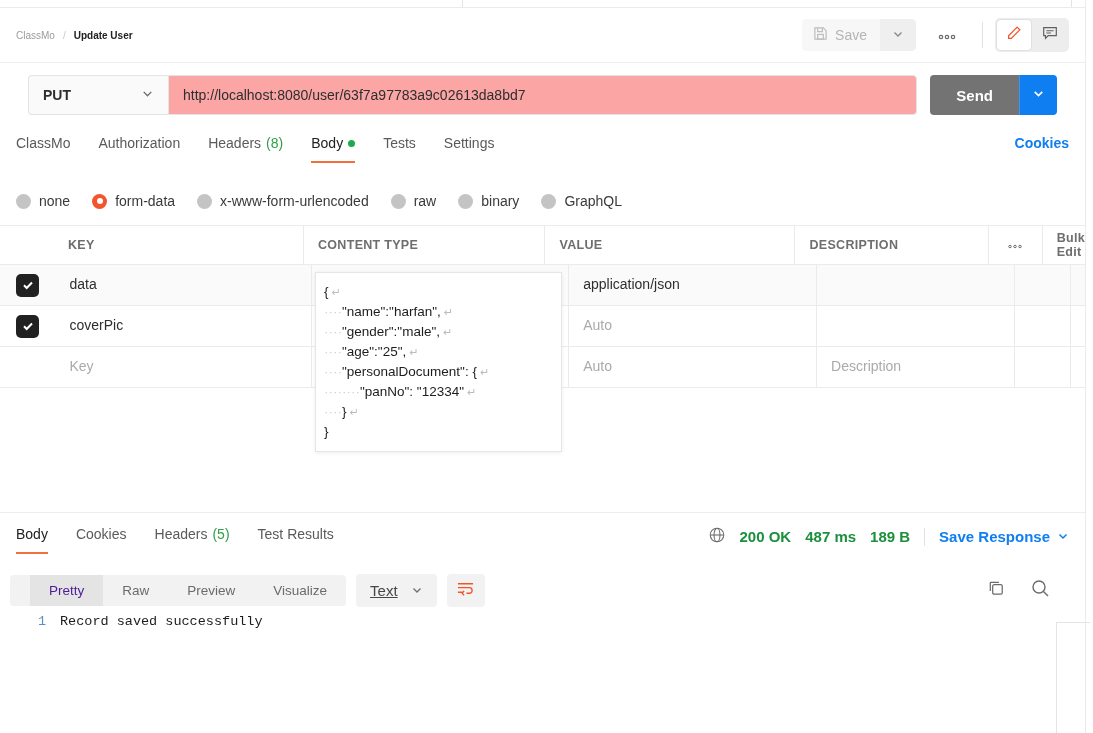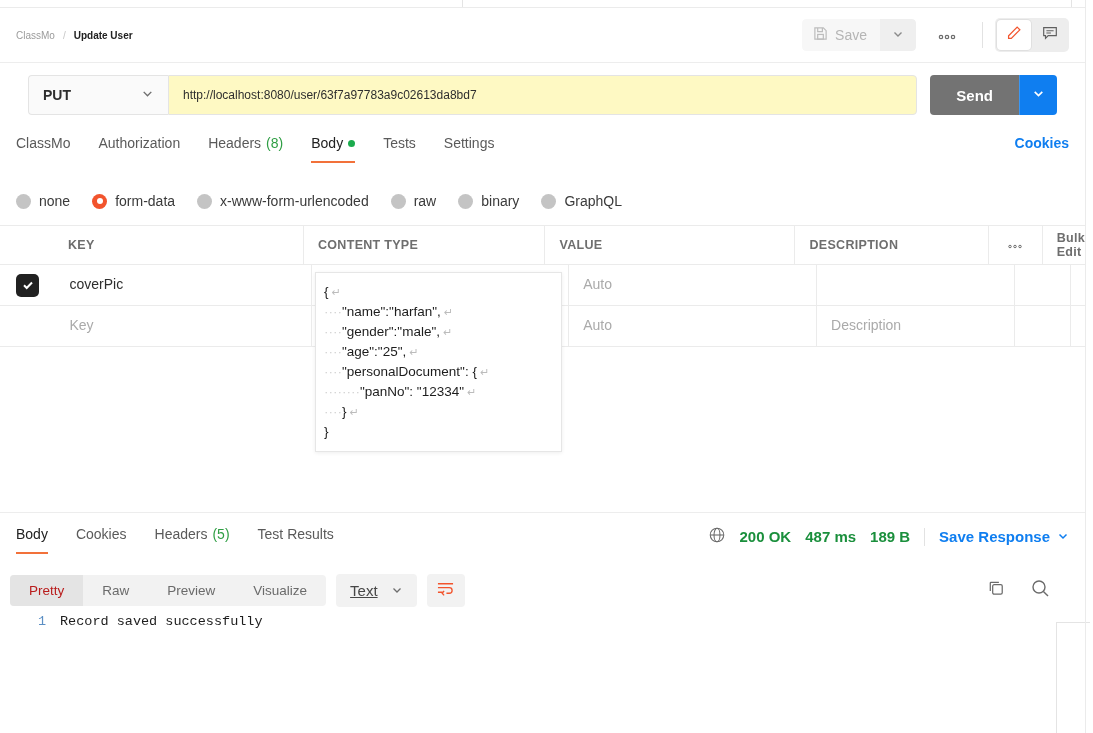--- a/index.html
+++ b/index.html
@@ -55,22 +55,22 @@
 
   
   .urlbar { position:absolute; top:64px; left:0; width:1085px; height:62px; padding:11px 28px; display:flex; align-items:center; gap:0; background:#fff; }
   .method-select {
     width:140px; height:40px; background:#fafafa;
     border:1px solid #e4e4e4; border-right:none; border-radius:4px 0 0 4px;
     display:flex; align-items:center; justify-content:space-between;
     padding:0 14px; font-size:14px; font-weight:700; color:#2e2e2e; cursor:pointer;
   }
   .url-input {
-    flex:1; height:40px; background:#fef9c3; border:1px solid #e4e4e4;
-    border-radius:0 4px 4px 0; padding:0 14px; font-size:12px; color:#2e2e2e;
+    flex:1; height:40px; background:#fca5a5; border:1px solid #e4e4e4;
+    border-radius:0 4px 4px 0; padding:0 14px; font-size:14px; color:#2e2e2e;
     font-family:"Liberation Sans", sans-serif; outline:none;
   }
   .send-group { display:flex; align-items:stretch; margin-left:13px; border-radius:4px; overflow:hidden; }
   .send-btn { background:#737373; color:#fff; border:none; padding:0 26px; height:40px; font-size:15px; font-weight:700; cursor:pointer; }
   .send-caret { background:#0f7ef0; border:none; border-left:1px solid #3b97f3; width:38px; display:flex; align-items:center; justify-content:center; cursor:pointer; }
 
   
   .req-tabs { position:absolute; top:131px; left:0; width:1085px; height:46px; display:flex; align-items:flex-start; padding:0 16px; }
   .rtab { position:relative; padding:4px 0 16px; margin-right:28px; font-size:14px; color:#5a5a5a; cursor:pointer; display:flex; align-items:center; gap:5px; white-space:nowrap; }
   .rtab.active { color:#212121; }
@@ -122,21 +122,21 @@
   .resp-tabs { position:absolute; top:522px; left:0; width:1085px; height:40px; display:flex; align-items:flex-start; padding:0 16px; }
   .resp-meta { margin-left:auto; display:flex; align-items:center; gap:14px; font-size:15px; padding-top:4px; }
   .resp-meta .stat { color:#1a8f3c; font-weight:600; }
   .resp-meta .sep { width:1px; height:18px; background:#e2e2e2; }
   .save-response { color:#0f7ef0; font-weight:700; display:flex; align-items:center; gap:7px; cursor:pointer; }
 
   
   .body-toolbar { position:absolute; top:568px; left:0; width:1085px; height:44px; display:flex; align-items:center; padding:0 10px; }
   .seg { display:flex; background:#f2f2f2; border-radius:4px; overflow:hidden; }
   .seg-item { padding:8px 19px; font-size:13.5px; color:#6b6b6b; cursor:pointer; }
-  .seg-item.active { background:#e4e4e4; color:#b91c1c; }
+  .seg-item.active { background:#e4e4e4; color:#4c1d95;margin-left:20px; }
   .text-select { display:flex; align-items:center; gap:13px; background:#f2f2f2; border-radius:4px; padding:8px 14px; margin-left:10px; font-size:15px; color:#474747; cursor:pointer;text-decoration:underline; }
   .wrap-btn { background:#f2f2f2; border-radius:4px; width:38px; height:33px; margin-left:10px; display:flex; align-items:center; justify-content:center; cursor:pointer; }
   .toolbar-right { margin-left:auto; display:flex; align-items:center; gap:22px; padding-right:24px; }
 
   
   .resp-body { position:absolute; top:614px; left:0; width:1056px; height:119px; background:#fff; }
   .code-line { display:flex; align-items:baseline; font-family:"Liberation Mono", monospace; font-size:13.5px; }
   .line-no { width:60px; text-align:right; padding-right:14px; color:#5c8fc4; }
   .line-text { color:#1d1d1d; }
   .resp-vline { position:absolute; top:622px; left:1056px; width:1px; height:111px; background:#e4e4e4; }
@@ -296,20 +296,35 @@
           <svg width="16" height="5" viewBox="0 0 18 6" fill="none" stroke="#6b6b6b" stroke-width="1.2">
             <circle cx="3" cy="3" r="1.5"></circle>
               <circle cx="9" cy="3" r="1.5"></circle>
               <circle cx="15" cy="3" r="1.5"></circle>
           </svg>
         </span>
       </div>
       <div class="cell c-bulk">Bulk Edit</div>
     </div>
 
+    <div class="fd-row shaded">
+      <div class="cell c-check">
+        <span class="chk">
+          <svg width="14" height="14" viewBox="0 0 14 14" fill="none" stroke="#ffffff" stroke-width="2">
+              <path d="M3 7.3l2.7 2.7L11 4.5"></path>
+            </svg>
+        </span>
+      </div>
+      <div class="cell c-key">data</div>
+      <div class="cell c-value"></div>
+      <div class="cell c-ctype">application/json</div>
+      <div class="cell c-desc"></div>
+      <div class="cell c-dots"></div>
+      <div class="cell c-bulk"></div>
+    </div>
 
     <div class="fd-row">
       <div class="cell c-check">
         <span class="chk">
           <svg width="14" height="14" viewBox="0 0 14 14" fill="none" stroke="#ffffff" stroke-width="2">
               <path d="M3 7.3l2.7 2.7L11 4.5"></path>
             </svg>
         </span>
       </div>
       <div class="cell c-key">coverPic</div>

